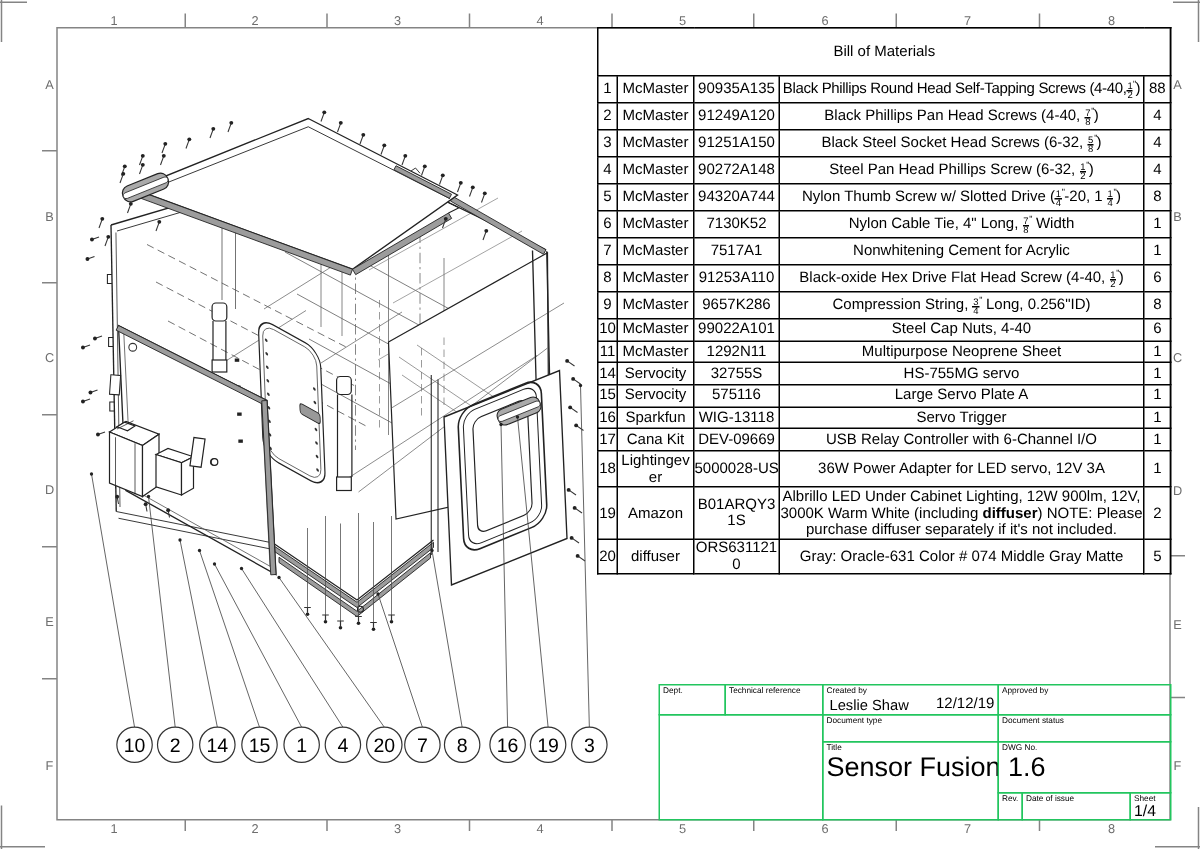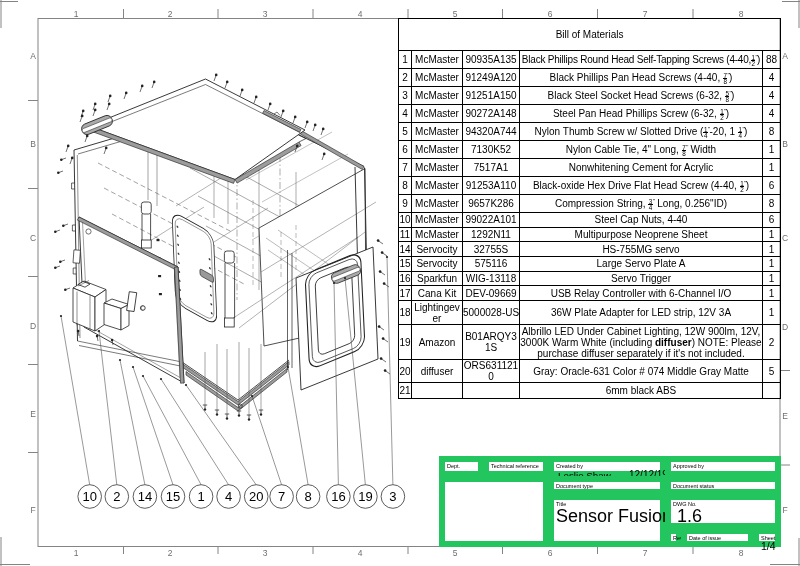--- a/index.html
+++ b/index.html
@@ -4,21 +4,21 @@
 *{box-sizing:border-box}
 body{font-family:"Liberation Sans",sans-serif;position:relative}
 #frame{position:absolute;left:0;top:0;width:800px;height:566px}
 #tbl{position:absolute;left:398px;top:18px;border-collapse:collapse;table-layout:fixed;width:382px;font-size:10px;color:#000}
 #tbl td{border:1px solid #000;padding:0;text-align:center;vertical-align:middle;line-height:11px;overflow:hidden}
 .nw{white-space:nowrap}
 .ba{word-break:break-all}
 .fr{display:inline-block;vertical-align:-3px;text-align:center;font-size:6.3px;line-height:5.2px;font-weight:normal}
 .fr .n{display:block;border-bottom:0.6px solid #000;padding:0 0.5px}
 .fq{font-size:6px;vertical-align:4px;letter-spacing:-0.5px}
-.tb{position:absolute;border:6px solid #22c55e;font-size:5.5px;color:#000;padding:1px 0 0 2px;line-height:6px}
+.tb{position:absolute;border:1px solid #22c55e;font-size:5.5px;color:#000;padding:1px 0 0 2px;line-height:6px}
 .big{font-size:10.5px}
 </style></head>
 <body>
 <svg id="frame" viewBox="0 0 800 566">
 <g stroke="#848484" stroke-width="1" fill="none">
 <rect x="38" y="18.5" width="742" height="528"></rect>
 
 <path d="M0,1.5 H18 M1,0 V28 M782,1.5 H800 M799,0 V28 M0,564.5 H30 M1,537 V566 M770,564.5 H800 M799,538 V566"></path>
 
 <path d="M123.5,9 V18.5 M218,9 V18.5 M313,9 V18.5 M408,9 V18.5 M502.5,9 V18.5 M597.5,9 V18.5 M693,9 V18.5"></path>
@@ -438,43 +438,36 @@
         <td>17</td>
         <td>Cana Kit</td>
         <td>DEV-09669</td>
         <td class="nw">USB Relay Controller with 6-Channel I/O</td>
         <td>1</td>
       </tr>
 <tr style="height:24px">
         <td>18</td>
         <td class="ba">Lightingever</td>
         <td class="nw">5000028-US</td>
-        <td>36W Plate Adapter for LED strip, 12V 3A</td>
+        <td>36W Power Adapter for LED servo, 12V 3A</td>
         <td>1</td>
       </tr>
 <tr style="height:35px">
         <td>19</td>
         <td>Amazon</td>
         <td class="ba">B01ARQY31S</td>
         <td>Albrillo LED Under Cabinet Lighting, 12W 900lm, 12V, 3000K Warm White (including <b>diffuser</b>) NOTE: Please purchase diffuser separately if it's not included.</td>
         <td>2</td>
       </tr>
 <tr style="height:23px">
         <td>20</td>
         <td>diffuser</td>
         <td class="ba">ORS6311210</td>
         <td>Gray: Oracle-631 Color # 074 Middle Gray Matte</td>
         <td>5</td>
-      </tr>
-<tr style="height:15.7px">
-        <td>21</td>
-        <td></td>
-        <td></td>
-        <td class="nw">6mm black ABS</td>
-        <td></td>
       </tr>
 </tbody>
   </table>
 
 <div class="tb" style="left:439px;top:456px;width:45px;height:21px">Dept.</div>
 <div class="tb" style="left:483px;top:456px;width:66px;height:21px">Technical reference</div>
 <div class="tb" style="left:439px;top:476px;width:110px;height:71px"></div>
 <div class="tb" style="left:548px;top:456px;width:118px;height:21px">Created by<span style="position:absolute;left:4px;top:8px;line-height:11px;font-size:9.8px">Leslie Shaw</span><span style="position:absolute;left:75px;top:8px;line-height:10px;font-size:10px">12/12/19</span></div>
 <div class="tb" style="left:548px;top:476px;width:118px;height:19px">Document type</div>
 <div class="tb" style="left:548px;top:494px;width:118px;height:53px">Title<br><span style="font-size:18px;line-height:18px;white-space:nowrap">Sensor Fusion 1.6</span></div>

